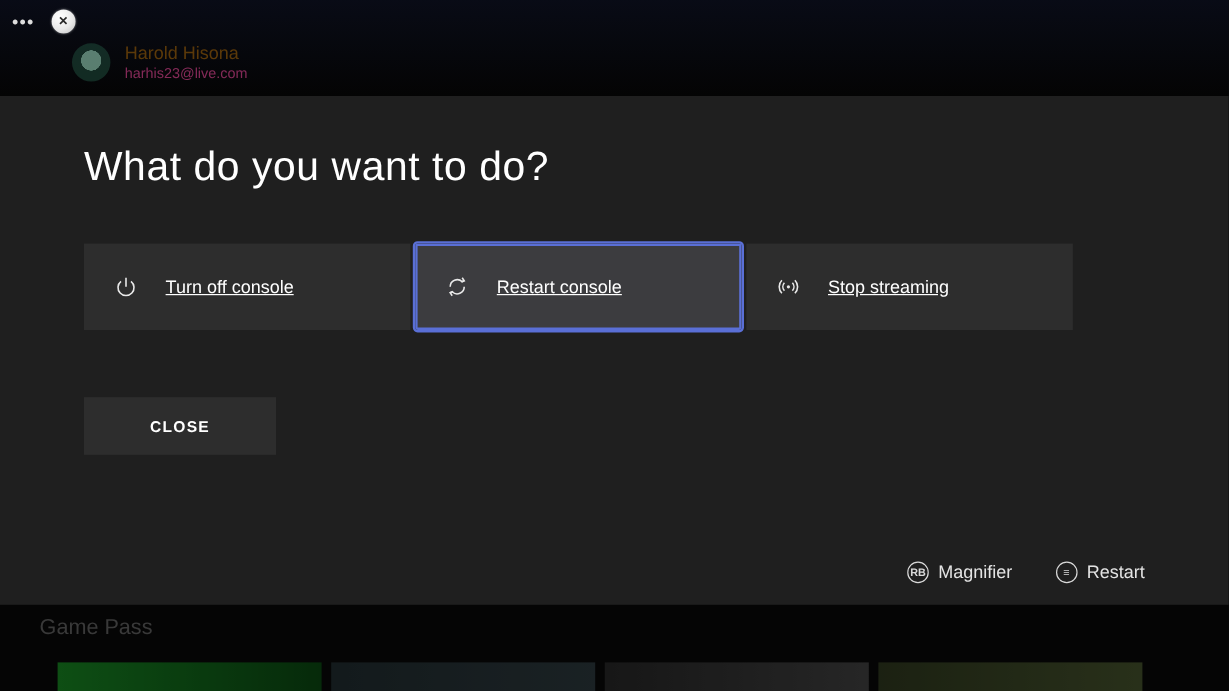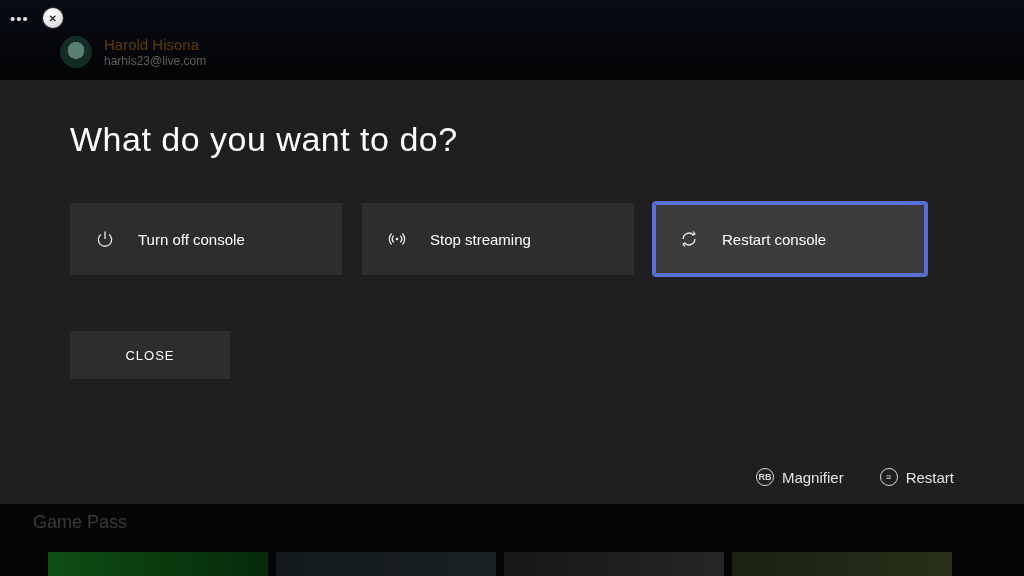--- a/index.html
+++ b/index.html
@@ -23,48 +23,48 @@
     content: "✕"; position: absolute; inset: 0; display:flex; align-items:center; justify-content:center;
     font-size: 10px; color: #2a2a2a; font-weight: 700;
   }
 
   
   .bg-band { position:absolute; top:0; left:0; right:0; height:80px; background: linear-gradient(180deg, rgba(8,12,30,.6), rgba(0,0,0,.6)); }
   .profile { position: absolute; top: 36px; left: 60px; display:flex; gap:12px; align-items:center; opacity:.55; }
   .avatar { width:32px; height:32px; border-radius:50%;
     background: radial-gradient(circle at 50% 45%, #9fe0c4 0 35%, #1e4a3a 36% 100%); }
   .pname { font-size:15px; color:#a16207; line-height:1.15; }
-  .pmail { font-size:12px; color:#a3a3a3; }
+  .pmail { font-size:12px; color:#ec4899; }
 
   
   .panel {
     position:absolute; left:0; right:0; top:80px; bottom:72px;
     background:#1f1f1f;
     padding: 40px 112px 30px 70px;
   }
   .title { font-size:34px; font-weight:400; letter-spacing:.5px; margin-bottom:44px; }
 
-  .grid { display:grid; grid-template-columns: repeat(3, 272px); gap:20px; }
+  .grid { display:grid; grid-template-columns: repeat(3, 272px); gap:4px;text-decoration:underline; }
   .tile {
     height:72px; background:#2d2d2d; display:flex; align-items:center; gap:22px;
     padding:0 24px; font-size:15px; cursor:pointer;
   }
   .tile.selected {
     background:#3c3c3f;
     outline:2px solid #5a6fd6; outline-offset:0;
     box-shadow:0 0 0 2px #5a6fd6 inset;
     border-radius:2px;
   }
   .ticon { width:22px; height:22px; display:flex; align-items:center; justify-content:center; color:#e8e8e8; flex-shrink:0; }
   .ticon svg { width:20px; height:20px; stroke:#e8e8e8; stroke-width:1.6; fill:none; }
 
   .close-btn {
     margin-top:56px; width:160px; height:48px; background:#2d2d2d;
     display:flex; align-items:center; justify-content:center;
-    font-size:13px; font-weight:400; letter-spacing:1px; cursor:pointer;
+    font-size:13px; font-weight:700; letter-spacing:1px; cursor:pointer;
   }
 
   .footer-tools {
     position:absolute; right:70px; bottom:18px; display:flex; gap:36px; align-items:center;
     font-size:15px; color:#e4e4e4;
   }
   .tool { display:flex; align-items:center; gap:8px; cursor:pointer;justify-content:space-between; }
   .circ-btn {
     width:18px; height:18px; border:1.4px solid #d8d8d8; border-radius:50%;
     display:flex; align-items:center; justify-content:center; font-size:9px; font-weight:700; color:#d8d8d8;
@@ -120,43 +120,43 @@
         <span class="ticon">
           <svg viewBox="0 0 24 24">
               <path d="M12 3v9"></path>
               <path d="M7 6.5a8 8 0 1 0 10 0"></path>
             </svg>
         </span>
         <span>Turn off console</span>
       </div>
 
 
+      <div class="tile selected">
+        <span class="ticon">
+          <svg viewBox="0 0 24 24">
+              <path d="M5 12a7 7 0 0 1 12-5l2-1"></path>
+              <path d="M19 12a7 7 0 0 1-12 5l-2 1"></path>
+              <path d="M17 3l2 3-3 1"></path>
+              <path d="M7 21l-2-3 3-1"></path>
+            </svg>
+        </span>
+        <span>Restart console</span>
+      </div>
+
       <div class="tile">
         <span class="ticon">
           <svg viewBox="0 0 24 24">
               <circle cx="12" cy="12" r="1.6" fill="#e8e8e8" stroke="none"></circle>
               <path d="M8 8a6 6 0 0 0 0 8"></path>
               <path d="M16 8a6 6 0 0 1 0 8"></path>
               <path d="M5.5 5.5a9.2 9.2 0 0 0 0 13"></path>
               <path d="M18.5 5.5a9.2 9.2 0 0 1 0 13"></path>
             </svg>
         </span>
         <span>Stop streaming</span>
-      </div>
-
-      <div class="tile selected">
-        <span class="ticon">
-          <svg viewBox="0 0 24 24">
-              <path d="M5 12a7 7 0 0 1 12-5l2-1"></path>
-              <path d="M19 12a7 7 0 0 1-12 5l-2 1"></path>
-              <path d="M17 3l2 3-3 1"></path>
-              <path d="M7 21l-2-3 3-1"></path>
-            </svg>
-        </span>
-        <span>Restart console</span>
       </div>
 
     </div>
 
     <div class="close-btn">
       <span>CLOSE</span>
     </div>
 
     <div class="footer-tools">
       <div class="tool">

